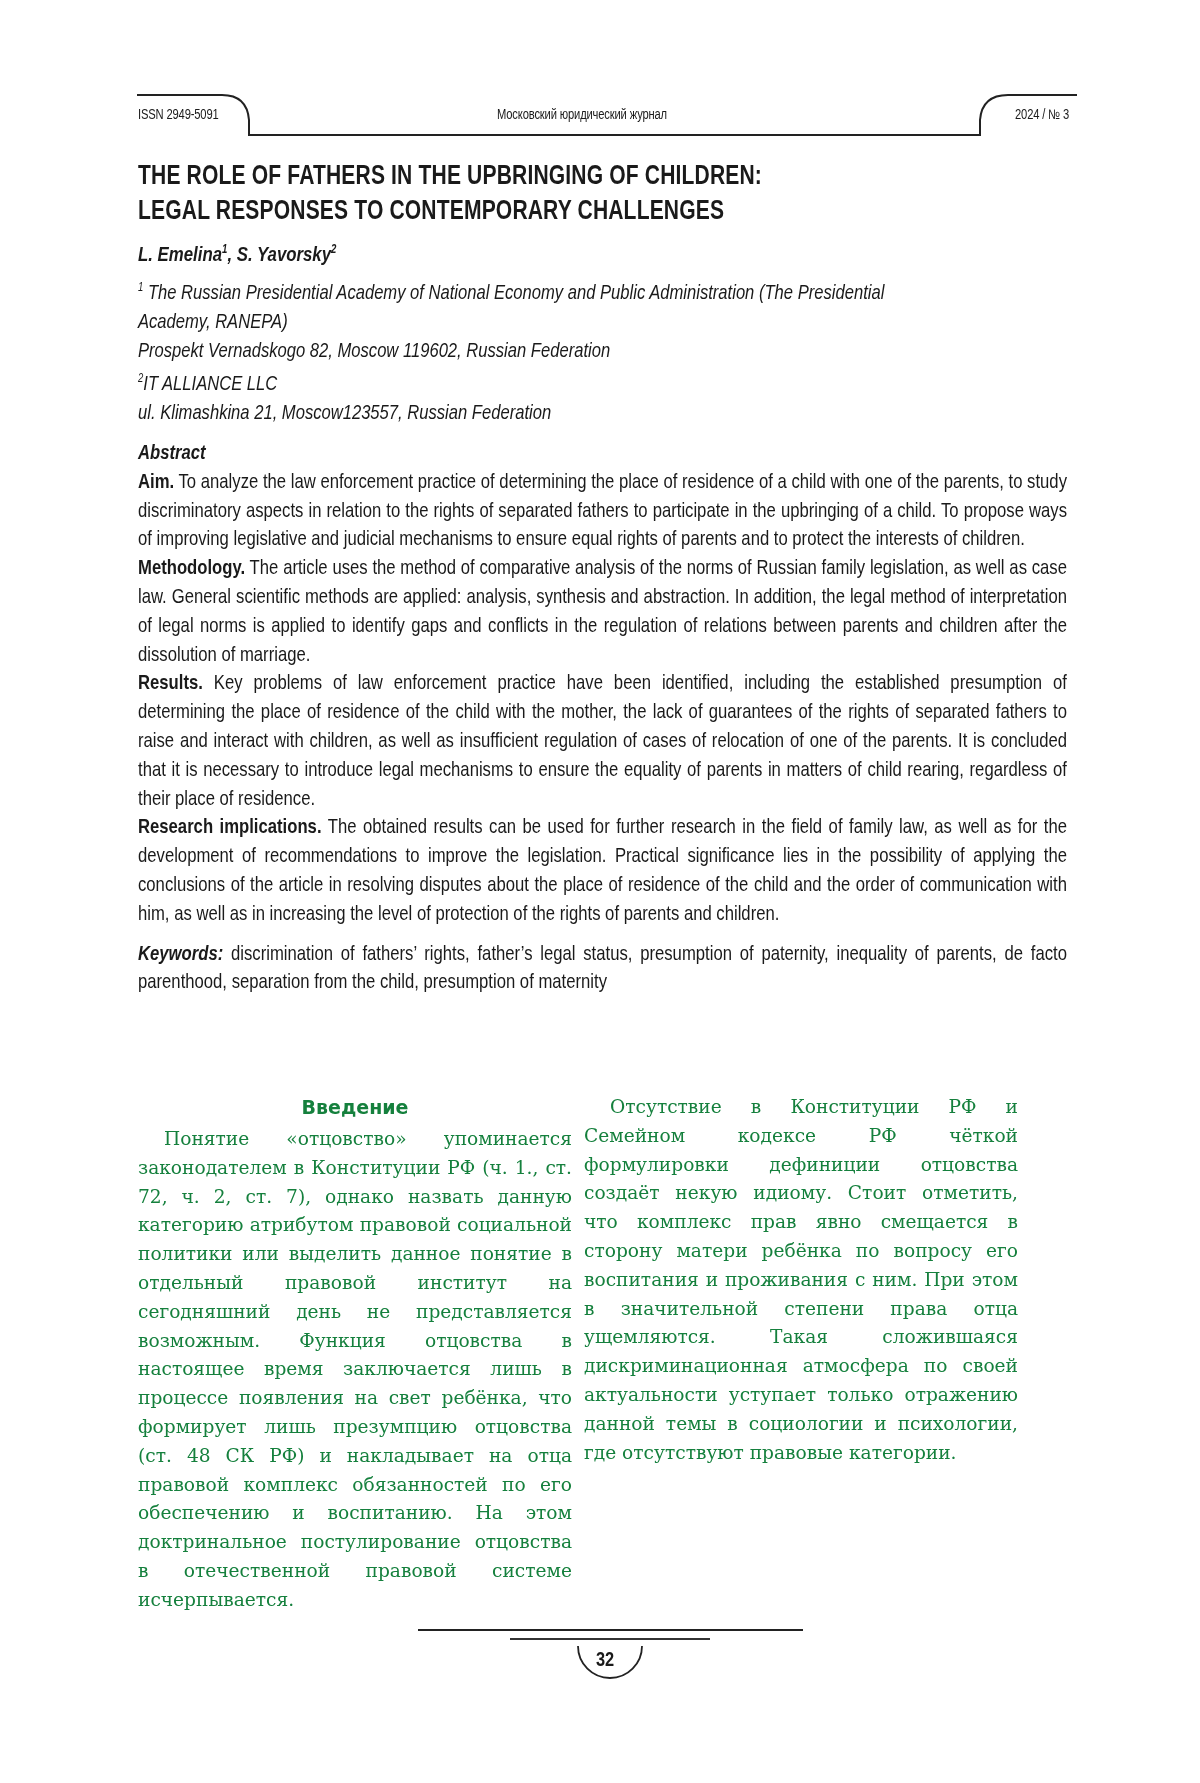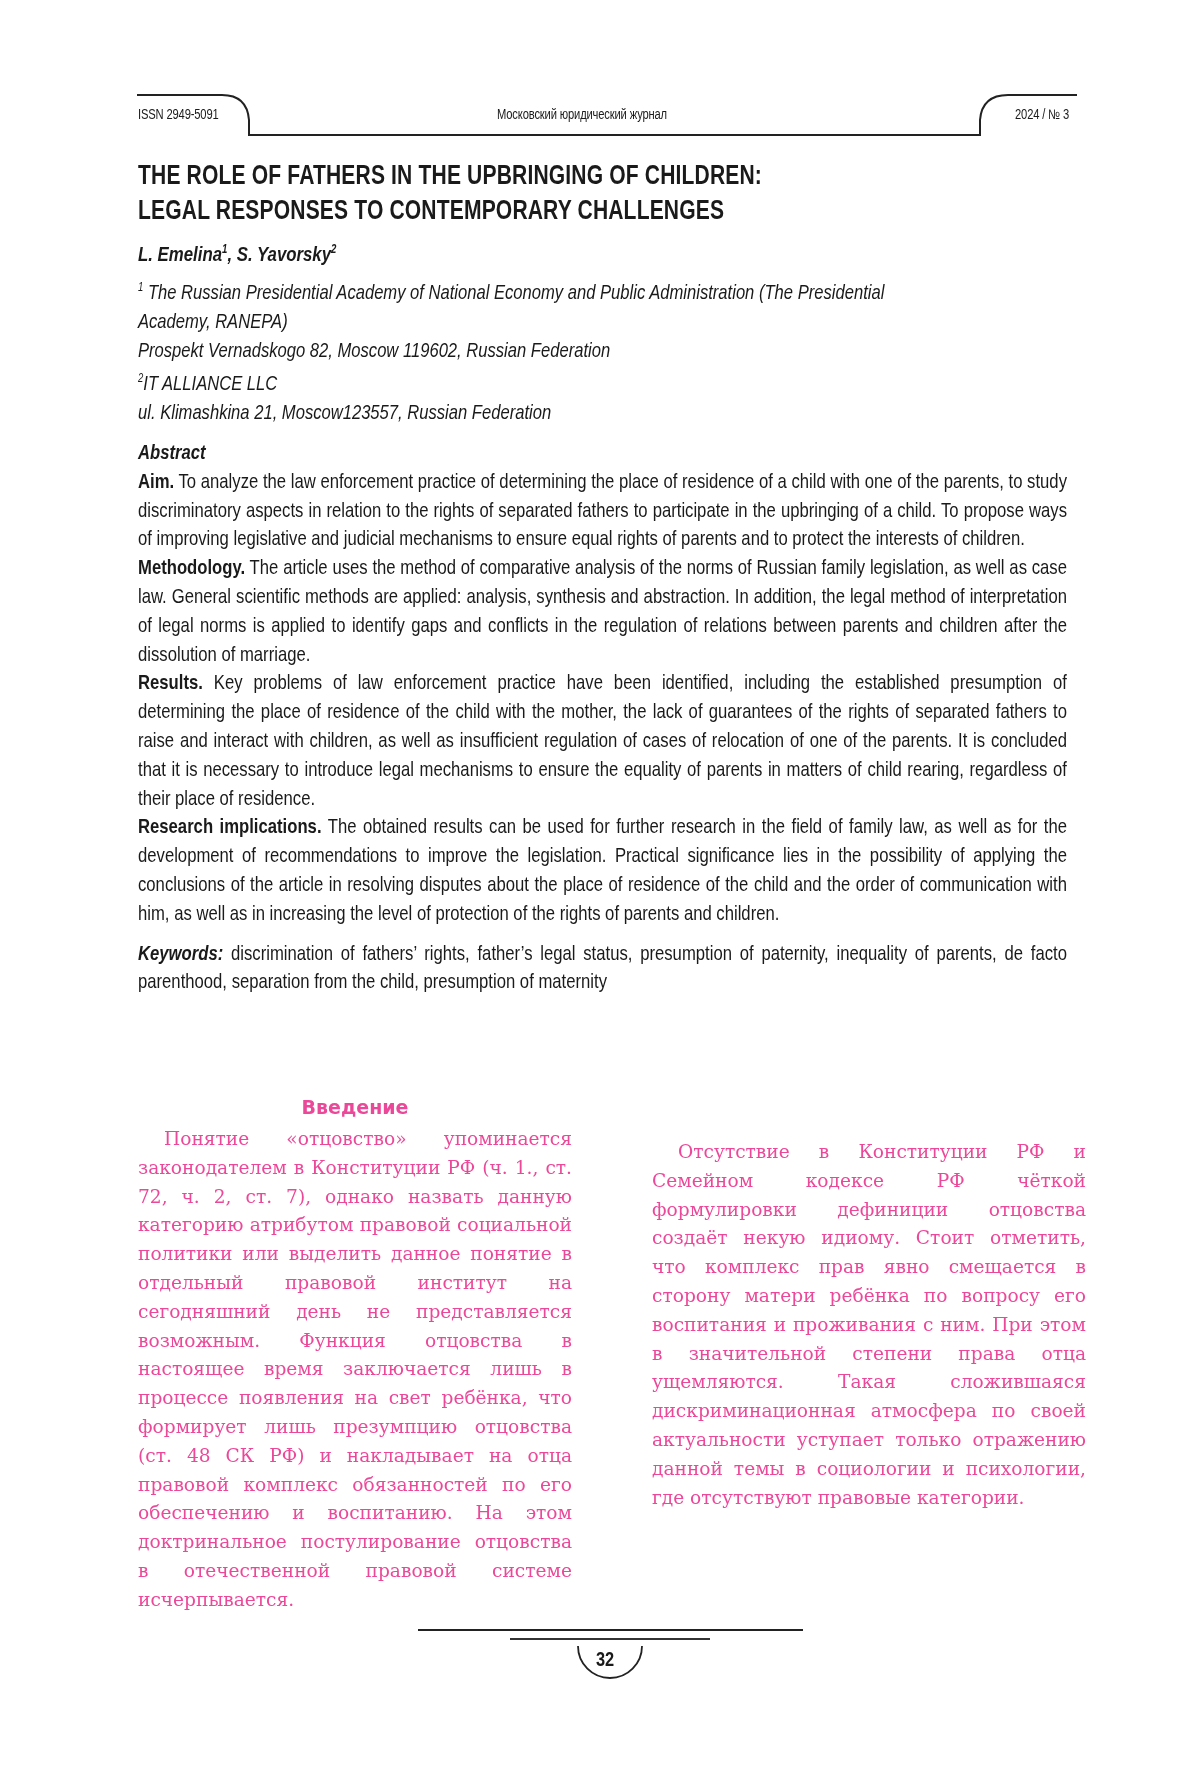--- a/index.html
+++ b/index.html
@@ -22,23 +22,23 @@
 
   
   #abstract { position: absolute; left: 138px; top: 438px; width: 1170px; font-family: "Liberation Sans", sans-serif; font-size: 21px; line-height: 28.8px; transform: scaleX(0.794); transform-origin: left top; }
   #abstract-heading { font-weight: bold; font-style: italic; margin: 0; }
   .abs-para { text-align: justify; margin: 0; }
   .abs-label { font-weight: bold; }
   #keywords { margin-top: 11px; text-align: justify; }
   #keywords .kw-label { font-weight: bold; font-style: italic; }
 
   
-  .col { position: absolute; top: 1093px; width: 434px; font-family: "DejaVu Serif", serif; font-size: 18.6px; line-height: 28.8px; color: #ec4899; }
+  .col { position: absolute; top: 1093px; width: 434px; font-family: "DejaVu Serif", serif; font-size: 18.6px; line-height: 28.8px; color: #15803d; }
   #col-left { left: 138px; }
-  #col-right { left: 652px; margin-top: 45px; }
+  #col-right { left: 584px; }
   .col p { margin: 0; text-align: justify; text-indent: 26px; }
   #section-heading { text-align: center; font-family: "DejaVu Sans", sans-serif; font-weight: bold; font-size: 19px; margin: 0 0 4px 0; line-height: 28px; }
 
   
   #footer-svg { position: absolute; left: 0; top: 0; pointer-events: none; }
   #page-number { position: absolute; left: 585px; top: 1648px; width: 40px; text-align: center; font-family: "Liberation Sans", sans-serif; font-weight: bold; font-size: 20px; transform: scaleX(0.82); }
 </style>
 </head>
 <body>
 

